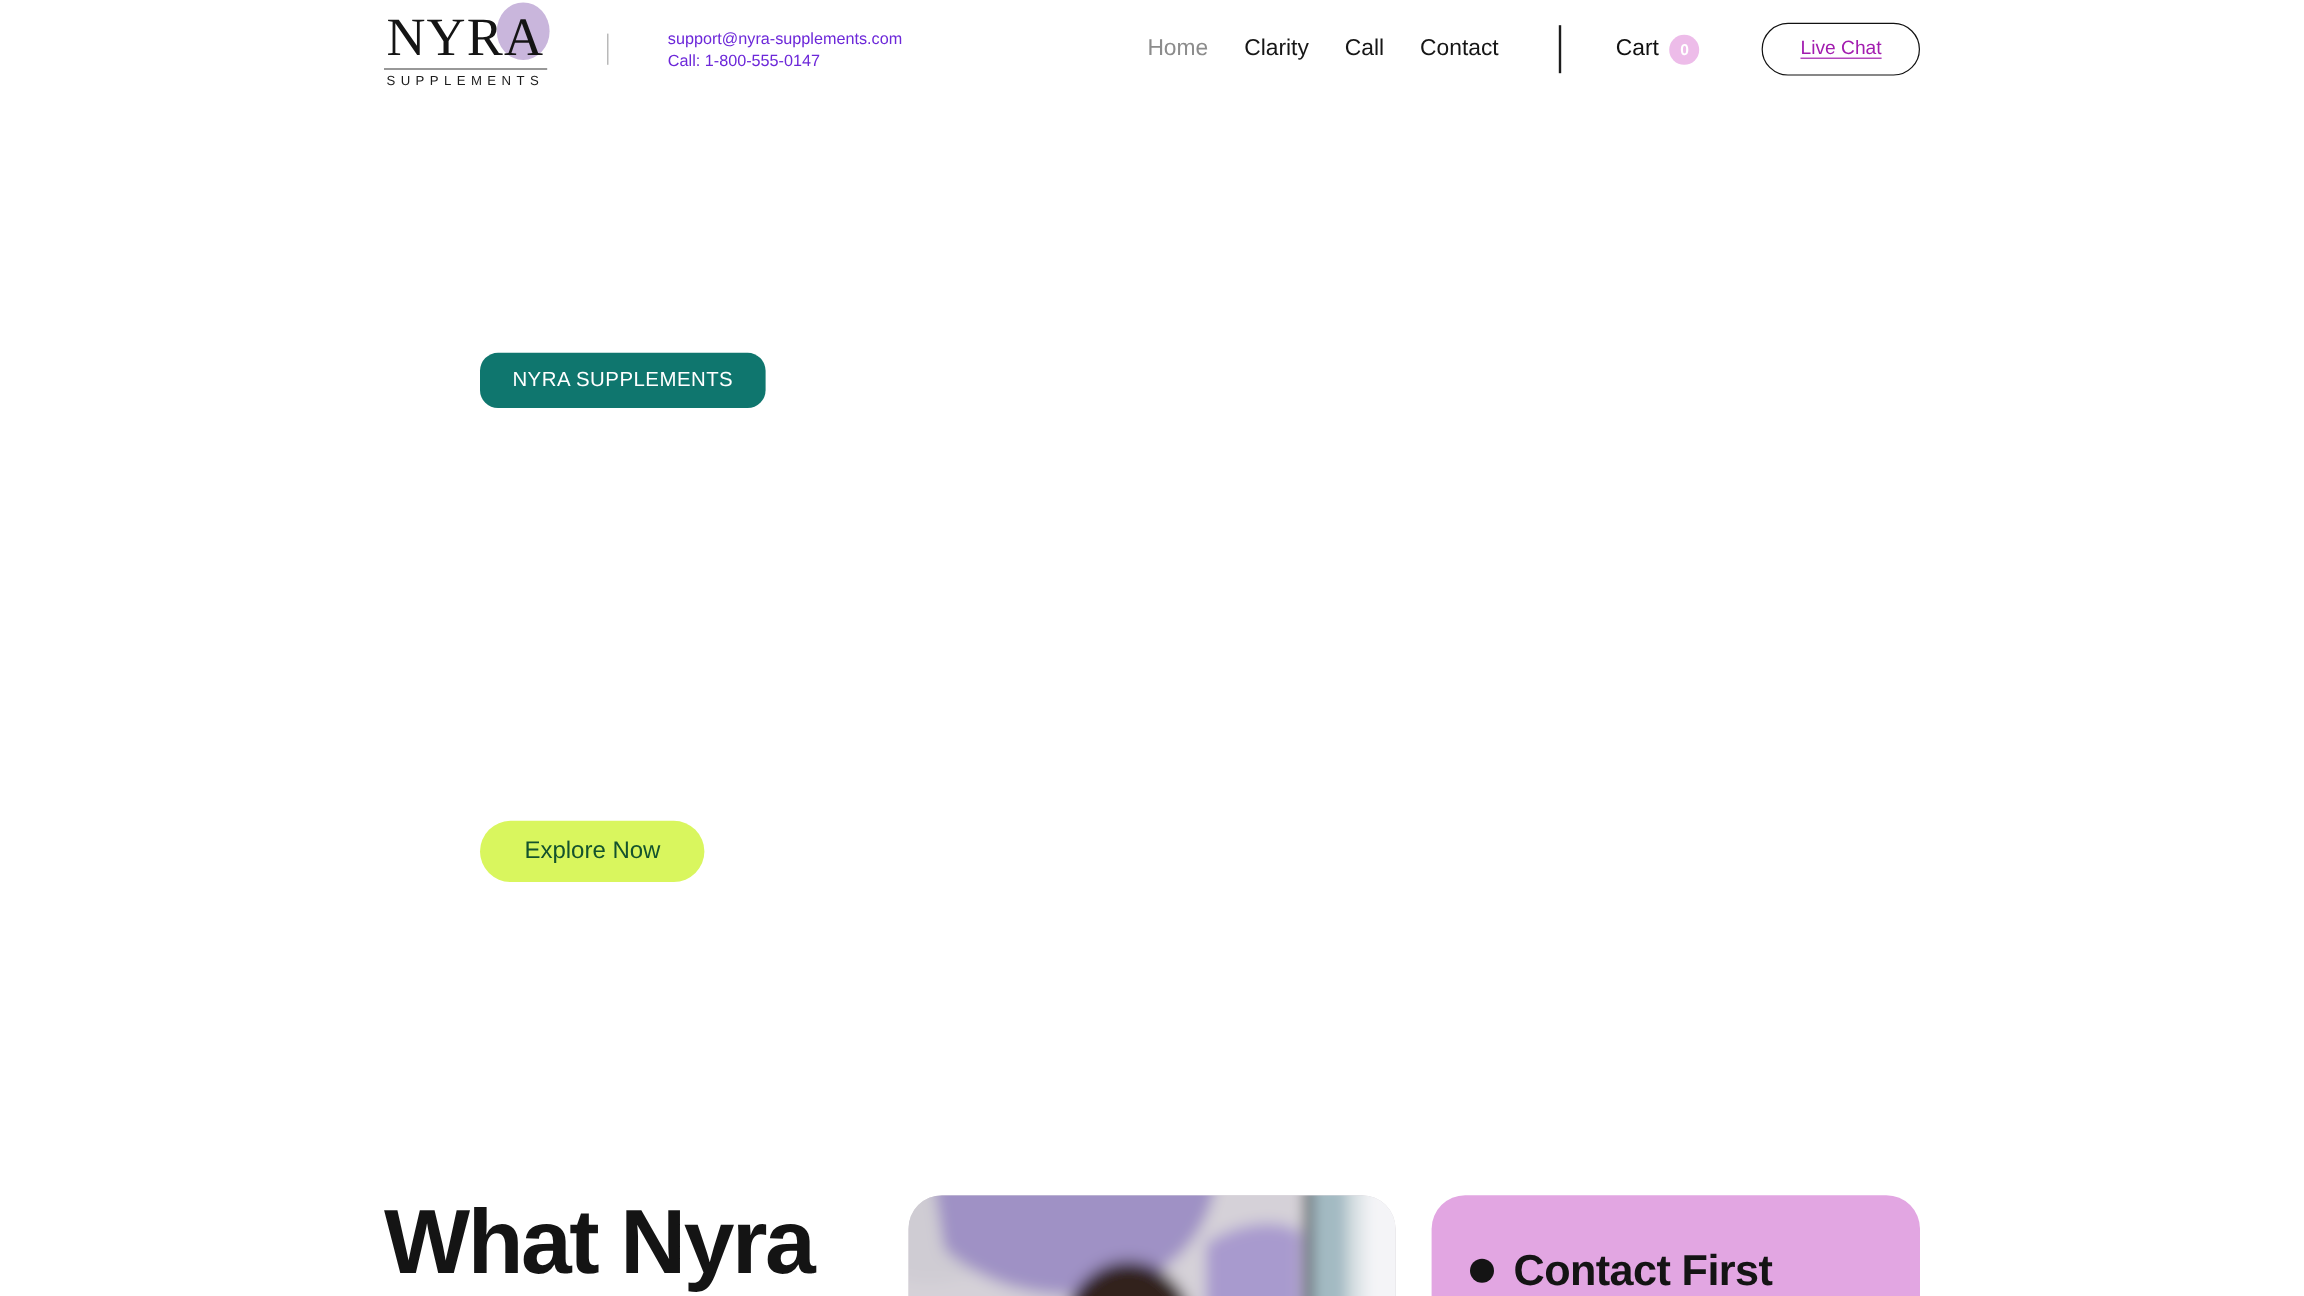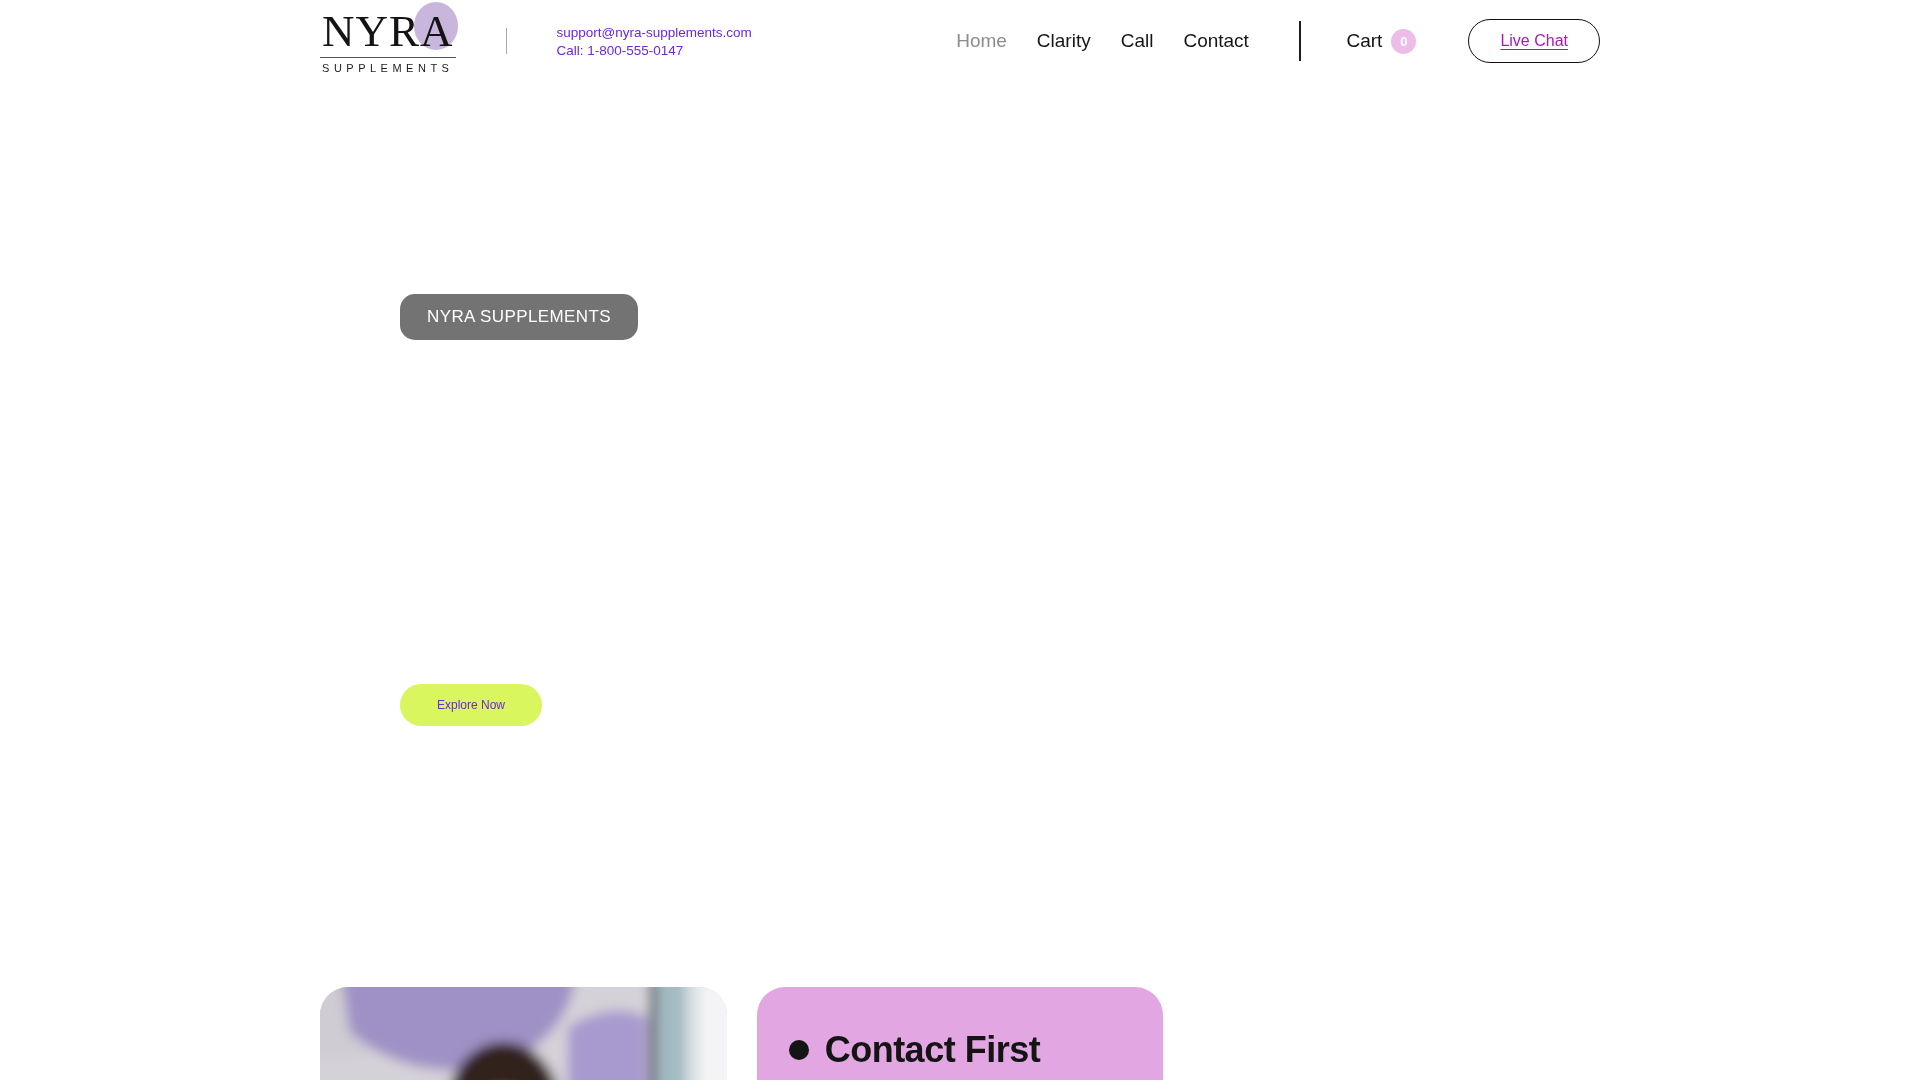--- a/index.html
+++ b/index.html
@@ -45,28 +45,28 @@
   .live-chat {
     margin-left:32px; display:inline-block; background:#fff;
     border:1.6px solid #111; border-radius:999px; padding:12px 31px;
     font-size:16px; color:#a21caf; text-decoration:underline;
     text-underline-offset:3px; cursor:pointer;
   }
 
   
   .hero { padding:222px 80px 0 80px; }
   .hero-badge {
-    display:inline-block; background:#737373; color:#ffffff;
+    display:inline-block; background:#0f766e; color:#ffffff;
     font-size:17px; letter-spacing:.4px; padding:13px 27px;
     border-radius:15px;
   }
   .hero-spacer { height:344px; }
   .cta-btn {
-    display:inline-block; background:#d9f65e; color:#6d28d9;
-    font-size:12px; font-weight:500; padding:14px 37px;
+    display:inline-block; background:#d9f65e; color:#14532d;
+    font-size:20px; font-weight:500; padding:14px 37px;
     border:none; border-radius:999px; cursor:pointer;
     font-family:"Liberation Sans", sans-serif;
   }
 
   
   .what-section { margin-top:261px; }
   .what-grid { display:grid; grid-template-columns:repeat(3, 1fr); gap:30px; align-items:start; }
   .what-heading {
     font-size:76px; font-weight:700; letter-spacing:-2px; line-height:1.04;
     color:#141414;
@@ -125,20 +125,21 @@
 
   <section class="container hero">
     <span class="hero-badge">NYRA SUPPLEMENTS</span>
     <div class="hero-spacer"></div>
     <button class="cta-btn">Explore Now</button>
   </section>
 
   <section class="container what-section">
     <div class="what-grid">
 
+      <h2 class="what-heading">What Nyra</h2>
 
       <figure class="photo">
         <svg viewBox="0 0 410 280" preserveAspectRatio="none" aria-hidden="true">
           <defs>
             <filter id="blur" x="-20%" y="-20%" width="140%" height="140%">
               <feGaussianBlur stdDeviation="6"></feGaussianBlur>
             </filter>
           </defs>
           <g filter="url(#blur)">
             <rect x="-20" y="-20" width="450" height="320" fill="#d5d1d8"></rect>

